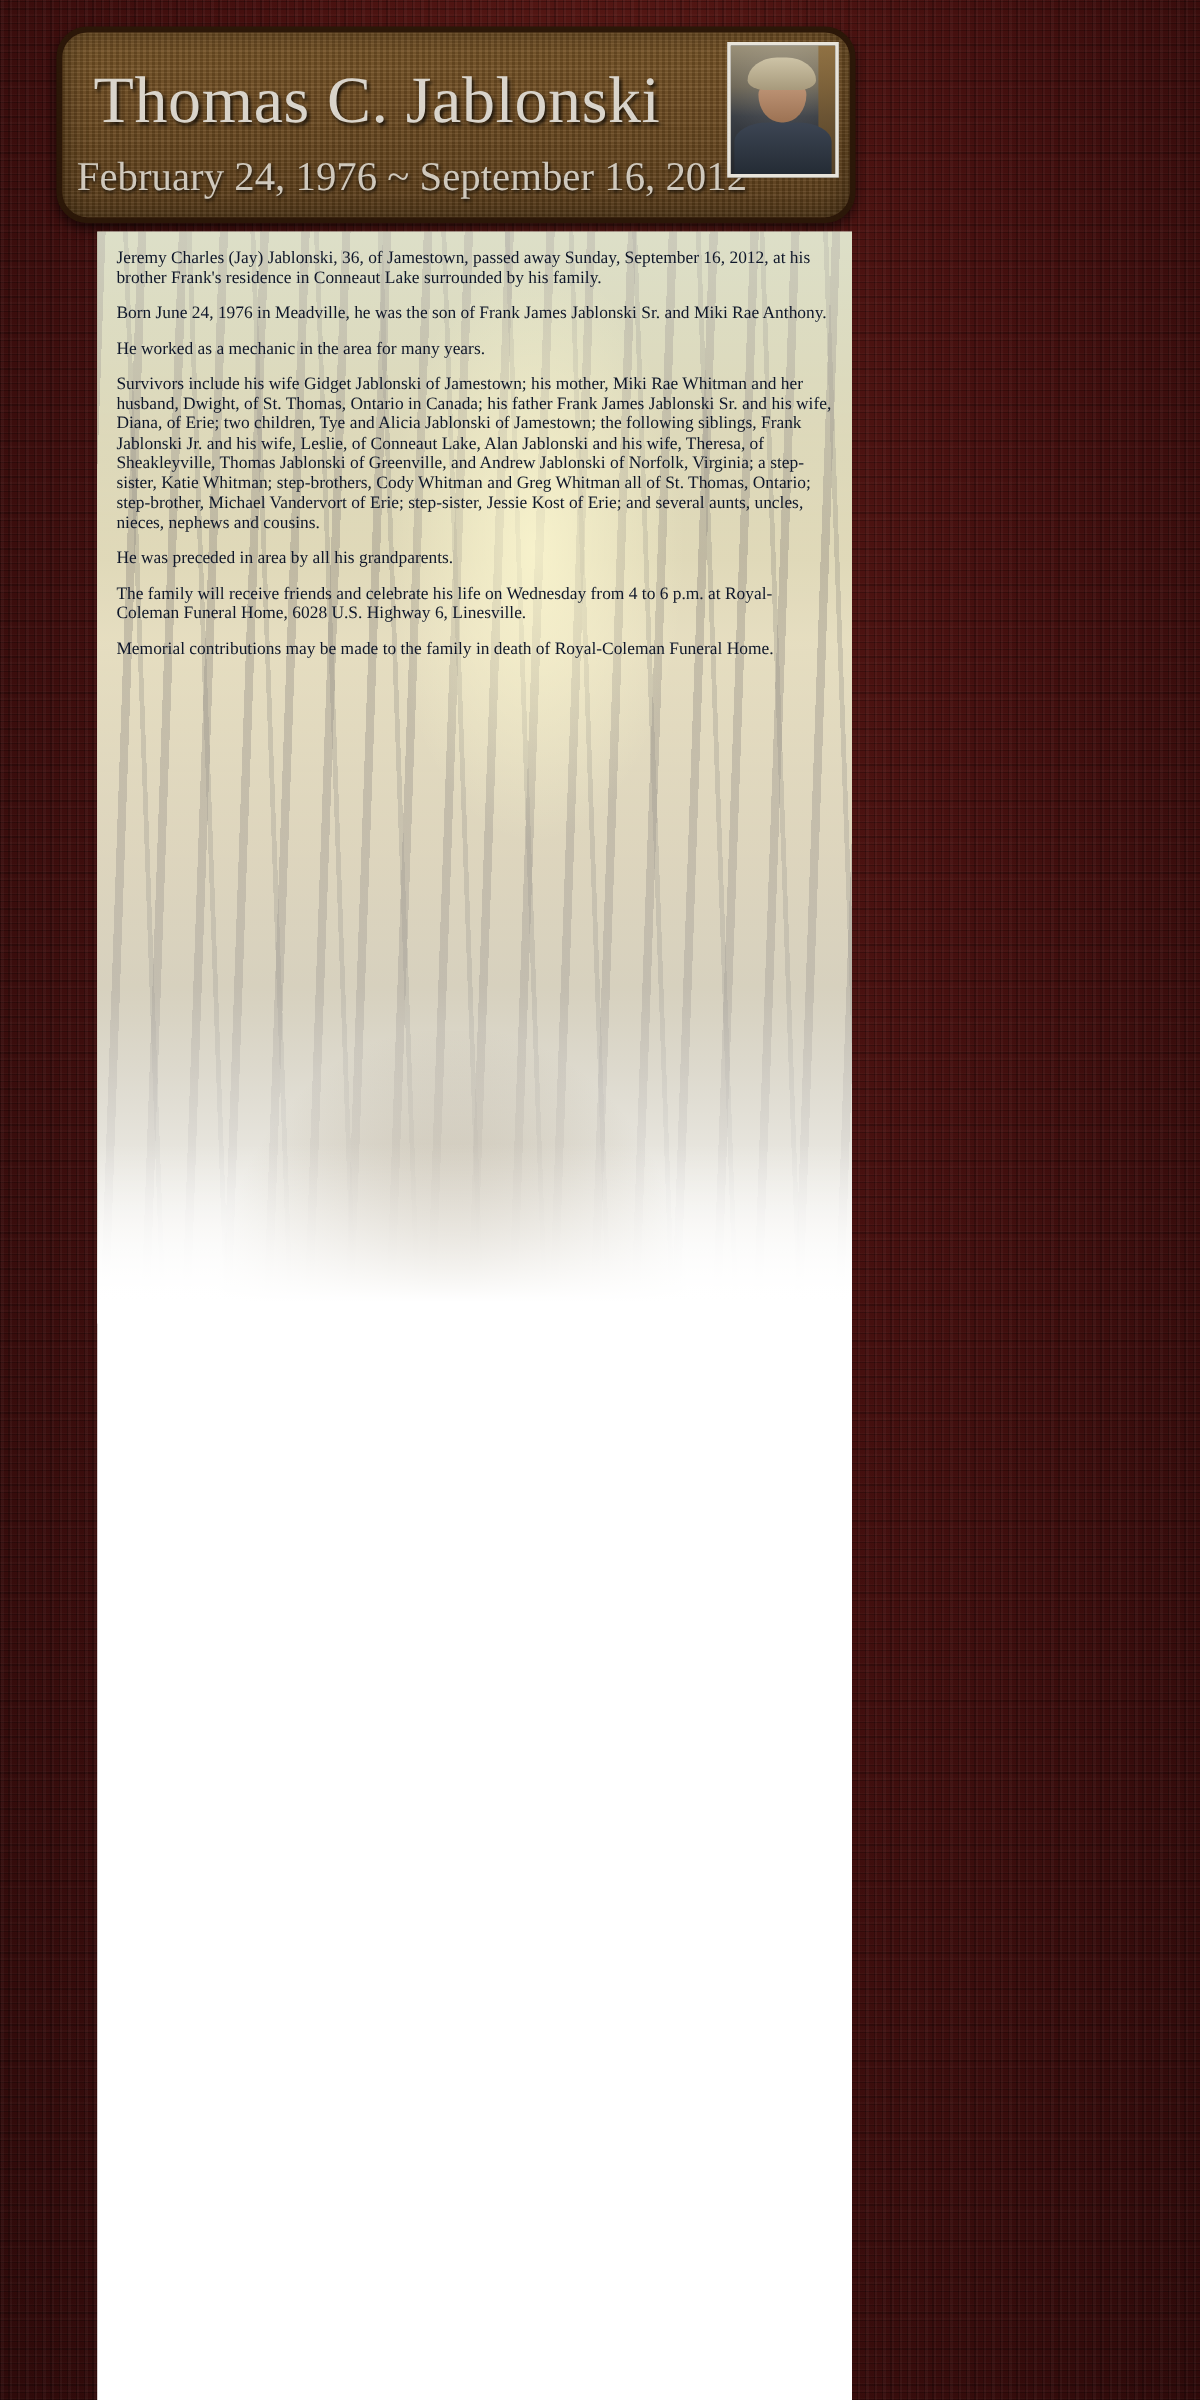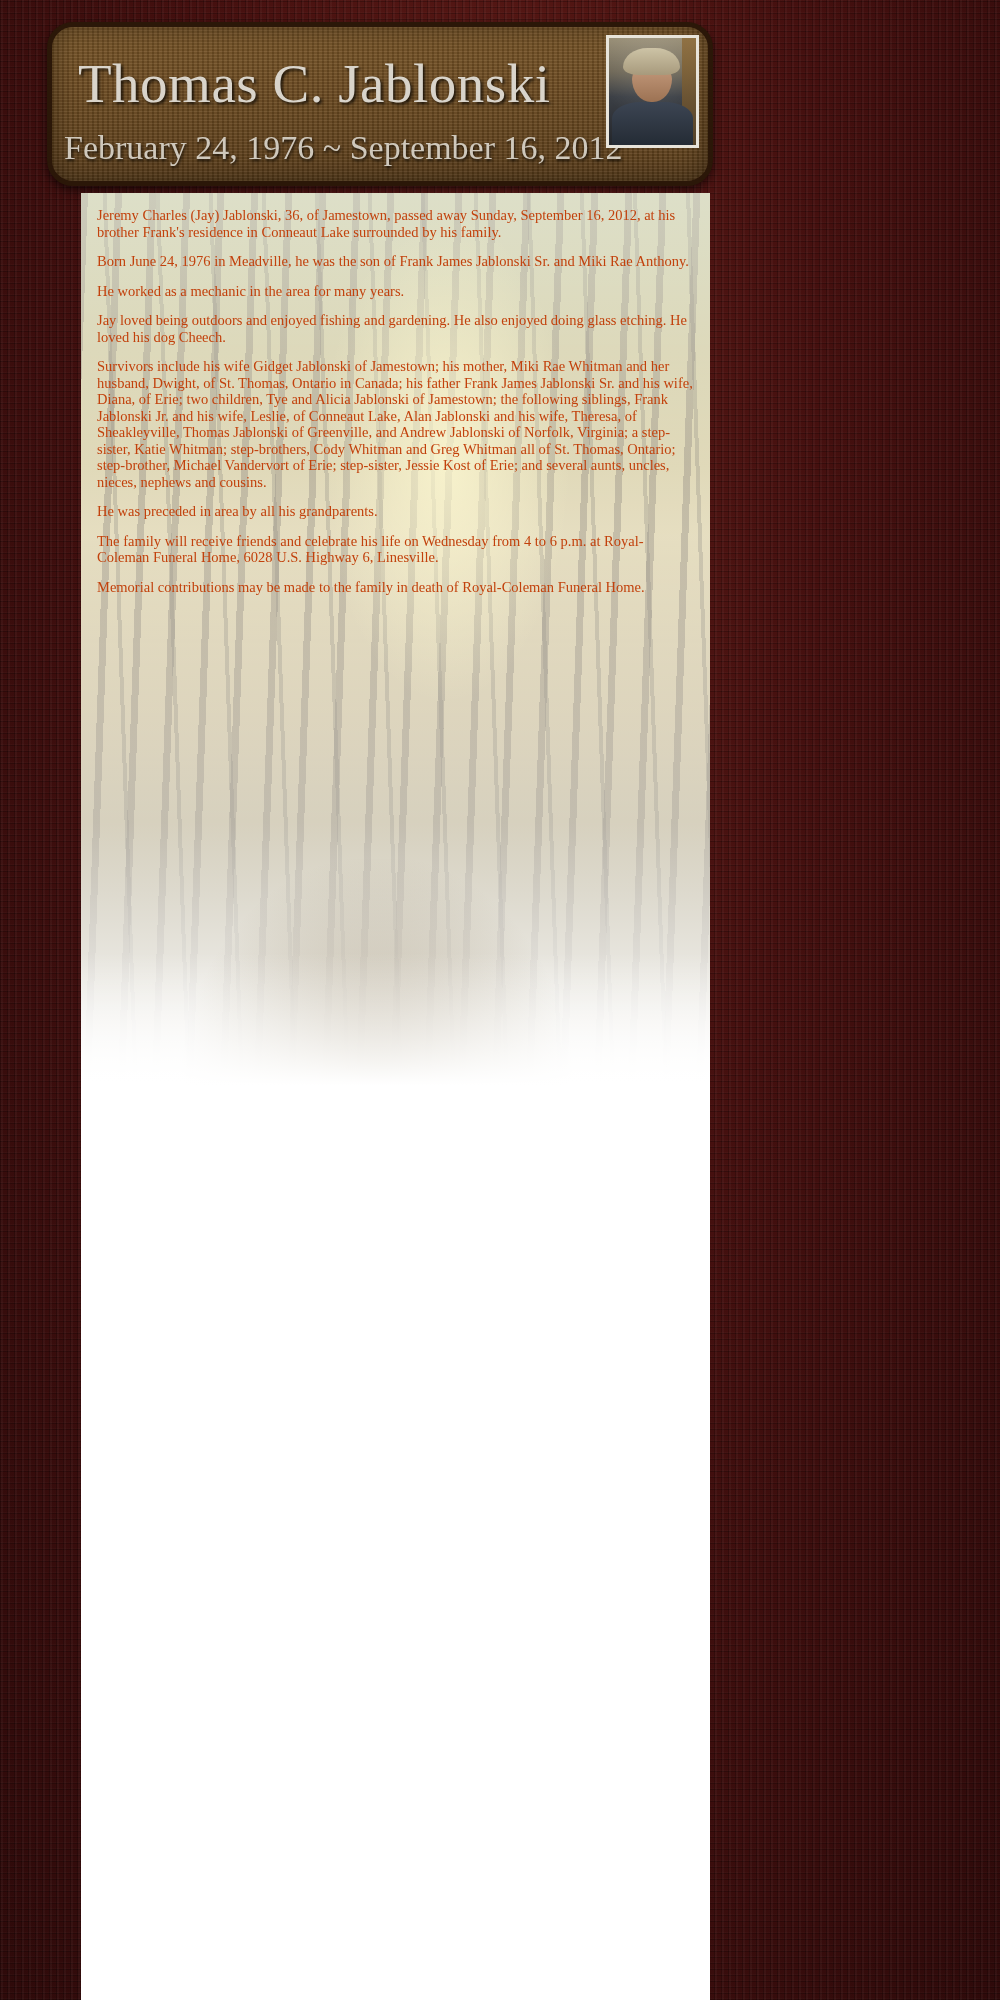--- a/index.html
+++ b/index.html
@@ -166,21 +166,21 @@
     width: 629px;
     height: 150px;
     background: linear-gradient(180deg, rgba(255,255,255,0) 0%, #ffffff 88%);
   }
 
   .obituary-text {
     position: absolute;
     left: 16px;
     top: 14px;
     width: 596px;
-    color: #c2410c;
+    color: #0f172a;
     font-size: 14.5px;
     line-height: 16.5px;
   }
   .obituary-text p {
     margin: 0 0 13px 0;
   }
   .obituary-text p:last-child { margin-bottom: 0; }
 </style>
 </head>
 <body>
@@ -205,21 +205,20 @@
     <div class="forest-bg">
       <div class="forest-light"></div>
       <div class="forest-path"></div>
     </div>
     <div class="panel-fade"></div>
 
     <div class="obituary-text">
       <p>Jeremy Charles (Jay) Jablonski, 36, of Jamestown, passed away Sunday, September 16, 2012, at his brother Frank's residence in Conneaut Lake surrounded by his family.</p>
       <p>Born June 24, 1976 in Meadville, he was the son of Frank James Jablonski Sr. and Miki Rae Anthony.</p>
       <p>He worked as a mechanic in the area for many years.</p>
-      <p>Jay loved being outdoors and enjoyed fishing and gardening.  He also enjoyed doing glass etching.  He loved his dog Cheech.</p>
       <p>Survivors include his wife Gidget Jablonski of Jamestown; his mother, Miki Rae Whitman and her husband, Dwight, of St. Thomas, Ontario in Canada; his father Frank James Jablonski Sr. and his wife, Diana, of Erie; two children, Tye and Alicia Jablonski of Jamestown; the following siblings, Frank Jablonski Jr. and his wife, Leslie, of Conneaut Lake, Alan Jablonski and his wife, Theresa, of Sheakleyville, Thomas Jablonski of Greenville, and Andrew Jablonski of Norfolk, Virginia; a step-sister, Katie Whitman; step-brothers, Cody Whitman and Greg Whitman all of St. Thomas, Ontario; step-brother, Michael Vandervort of Erie; step-sister, Jessie Kost of Erie; and several aunts, uncles, nieces, nephews and cousins.</p>
       <p>He was preceded in area by all his grandparents.</p>
       <p>The family will receive friends and celebrate his life on Wednesday from 4 to 6 p.m. at Royal-Coleman Funeral Home, 6028 U.S. Highway 6, Linesville.</p>
       <p>Memorial contributions may be made to the family in death of Royal-Coleman Funeral Home.</p>
     </div>
   </div>
 
 </div>
 
 </body></html>

